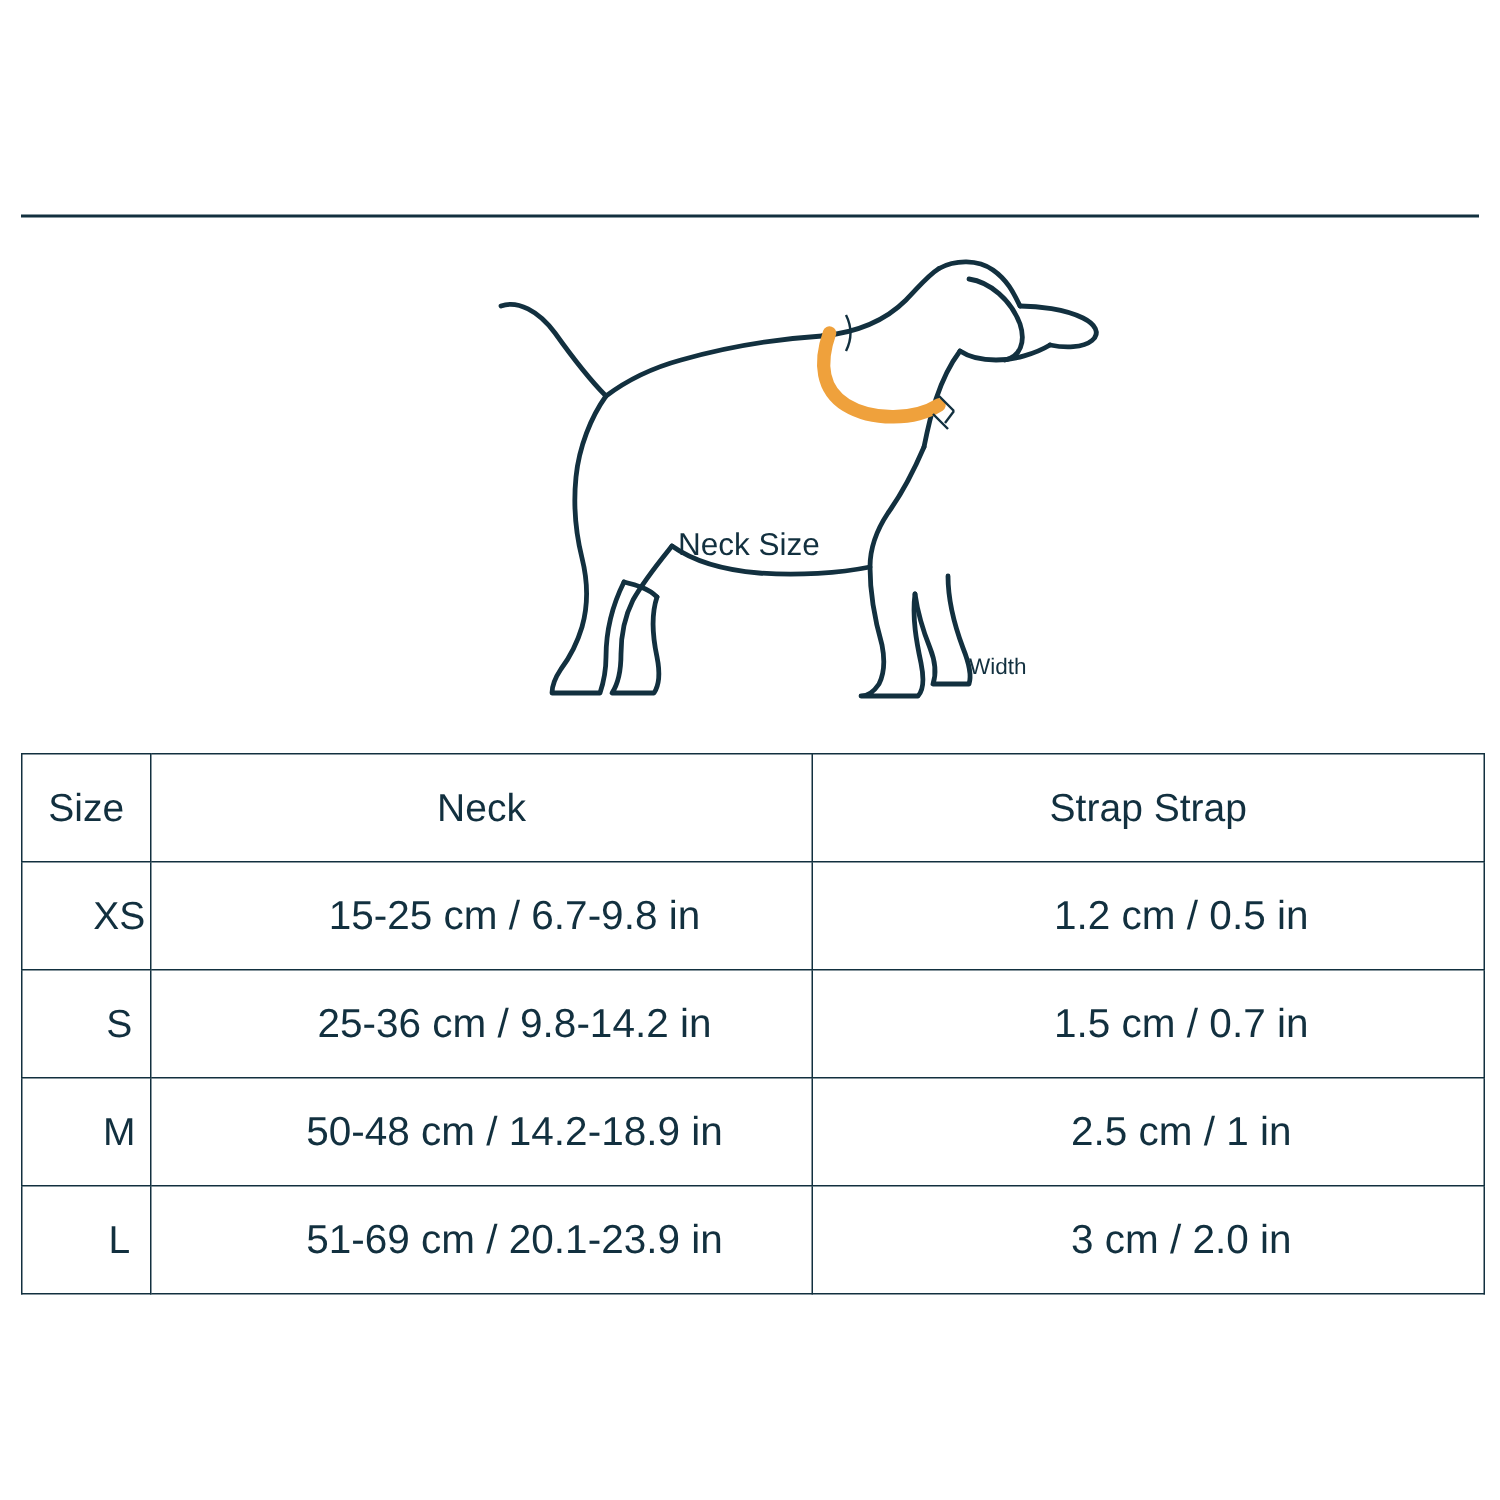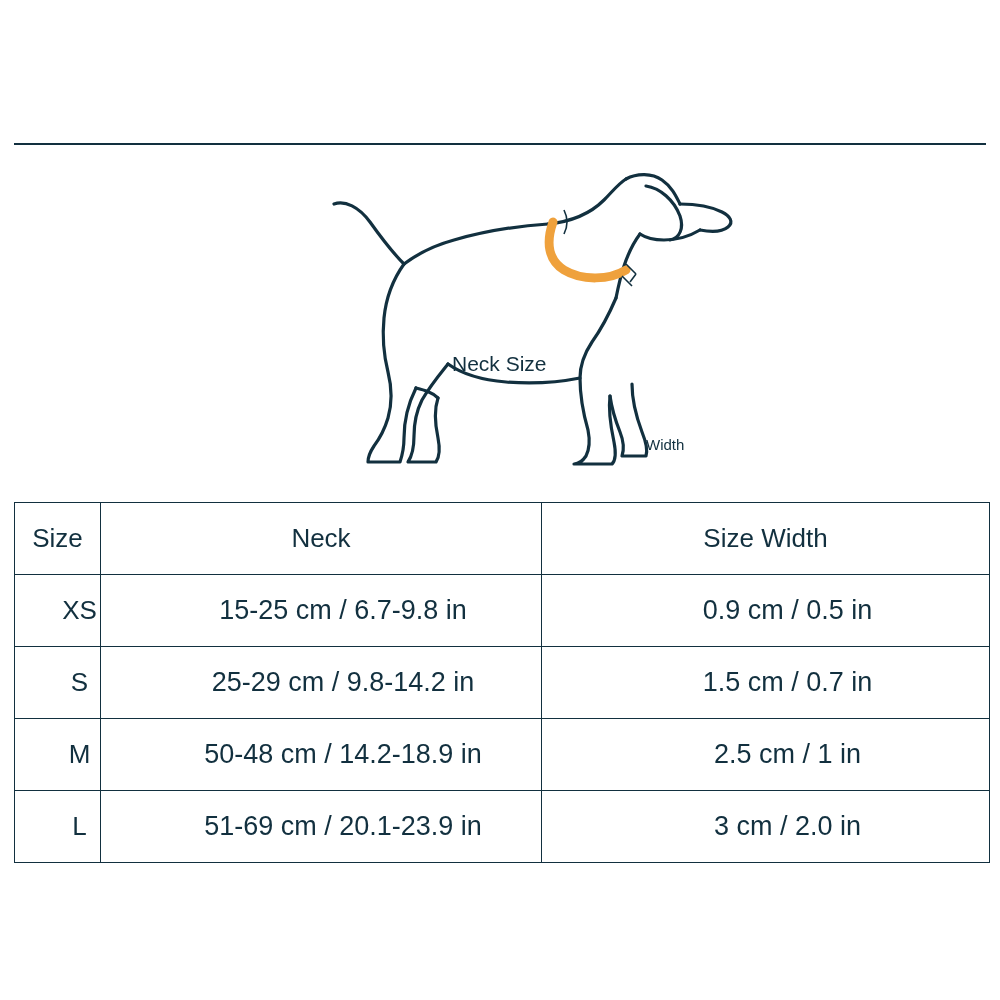--- a/index.html
+++ b/index.html
@@ -161,32 +161,32 @@
     </svg>
     <div class="label-neck">Neck Size</div>
     <div class="label-width">Width</div>
   </div>
 
   <table class="size-table">
     <thead>
       <tr>
         <td class="col-size">Size</td>
         <td class="col-neck">Neck</td>
-        <td class="col-strap">Size Width</td>
+        <td class="col-strap">Strap Strap</td>
       </tr>
     </thead>
     <tbody>
       <tr>
         <td class="cell-size">XS</td>
         <td>15-25 cm / 6.7-9.8 in</td>
-        <td>0.9 cm / 0.5 in</td>
+        <td>1.2 cm / 0.5 in</td>
       </tr>
       <tr>
         <td class="cell-size">S</td>
-        <td>25-29 cm / 9.8-14.2 in</td>
+        <td>25-36 cm / 9.8-14.2 in</td>
         <td>1.5 cm / 0.7 in</td>
       </tr>
       <tr>
         <td class="cell-size">M</td>
         <td>50-48 cm / 14.2-18.9 in</td>
         <td>2.5 cm / 1 in</td>
       </tr>
       <tr>
         <td class="cell-size">L</td>
         <td>51-69 cm / 20.1-23.9 in</td>

